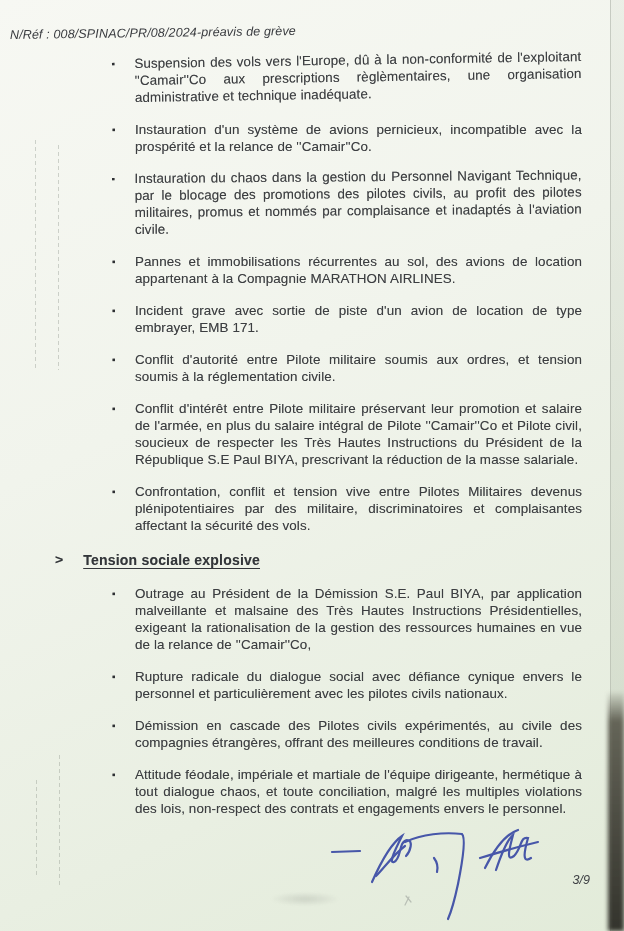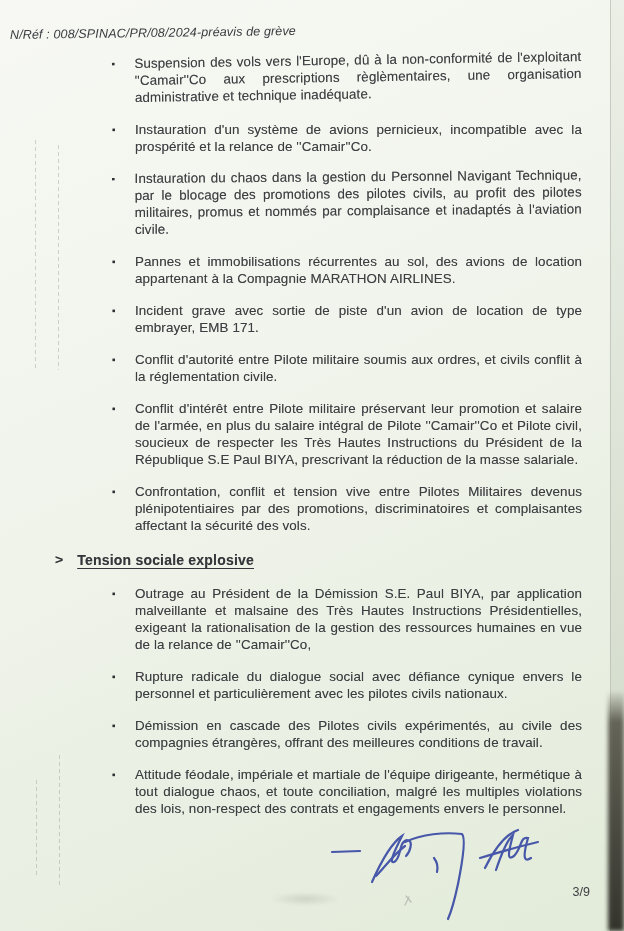--- a/index.html
+++ b/index.html
@@ -29,24 +29,24 @@
   .content{position:absolute;top:55px;left:0;width:600px;color:#3c3e41;
     font-size:13.4px;line-height:17px;text-shadow:0 0 .4px rgba(60,62,64,.45);letter-spacing:.1px;}
   ul.blist{list-style:none;margin:0;padding:0 0 0 135px;}
   ul.blist li{position:relative;width:447px;margin:0 0 15px 0;}
   ul.blist .blt{position:absolute;left:-23px;top:0;font-size:10px;line-height:17px;color:#2e3033;}
   ul.blist .txt{display:block;text-align:justify;}
   .tilt1{transform:rotate(-0.9deg);transform-origin:left bottom;}
   .tilt2{transform:rotate(-0.45deg);transform-origin:left bottom;}
   .sec-head{margin:18px 0 16px 55px;font-weight:bold;font-size:14px;color:#33363a;}
   .sec-head .arrow{display:inline-block;margin-right:14px;font-weight:bold;transform:scaleY(.85);}
-  .sec-head .ht{text-decoration:underline;text-underline-offset:3px;letter-spacing:.2px;}
+  .sec-head .ht{text-decoration:underline;text-underline-offset:3px;letter-spacing:.2px;margin-left:6px;}
   
   .signature{position:absolute;left:310px;top:816px;width:230px;height:112px;}
-  .pageno{position:absolute;right:34px;bottom:32px;font-size:12.5px;color:#3e4044;}
+  .pageno{position:absolute;right:34px;bottom:44px;font-size:12.5px;color:#3e4044;font-style:italic;}
 </style>
 </head>
 <body>
 
 <div class="paper">
 
   <div class="ref">
     <span class="lbl">N/Réf</span><span> : </span><span>008/SPINAC/PR/08/2024-préavis de grève</span>
   </div>
 
@@ -68,29 +68,29 @@
       <li>
         <span class="blt">▪</span>
         <span class="txt">Pannes et immobilisations récurrentes au sol, des avions de location appartenant à la Compagnie MARATHON AIRLINES.</span>
       </li>
       <li>
         <span class="blt">▪</span>
         <span class="txt">Incident grave avec sortie de piste d'un avion de location  de type embrayer, EMB 171.</span>
       </li>
       <li>
         <span class="blt">▪</span>
-        <span class="txt">Conflit d'autorité  entre Pilote militaire soumis aux ordres, et civils conflit à la réglementation civile.</span>
+        <span class="txt">Conflit d'autorité  entre Pilote militaire soumis aux ordres, et tension soumis à la réglementation civile.</span>
       </li>
       <li>
         <span class="blt">▪</span>
         <span class="txt">Conflit d'intérêt  entre Pilote militaire préservant leur promotion et salaire de l'armée, en plus du salaire intégral de Pilote ''Camair''Co et Pilote civil, soucieux de respecter les Très  Hautes Instructions du Président de la République S.E Paul BIYA, prescrivant la réduction de la masse salariale.</span>
       </li>
       <li>
         <span class="blt">▪</span>
-        <span class="txt">Confrontation, conflit et tension vive entre Pilotes Militaires  devenus plénipotentiaires par des promotions, discriminatoires et complaisantes affectant la sécurité des vols.</span>
+        <span class="txt">Confrontation, conflit et tension vive entre Pilotes Militaires  devenus plénipotentiaires par des militaire, discriminatoires et complaisantes affectant la sécurité des vols.</span>
       </li>
     </ul>
 
     <div class="sec-head">
       <span class="arrow">&gt;</span><span class="ht">Tension sociale explosive</span>
     </div>
 
     <ul class="blist">
       <li>
         <span class="blt">▪</span>

